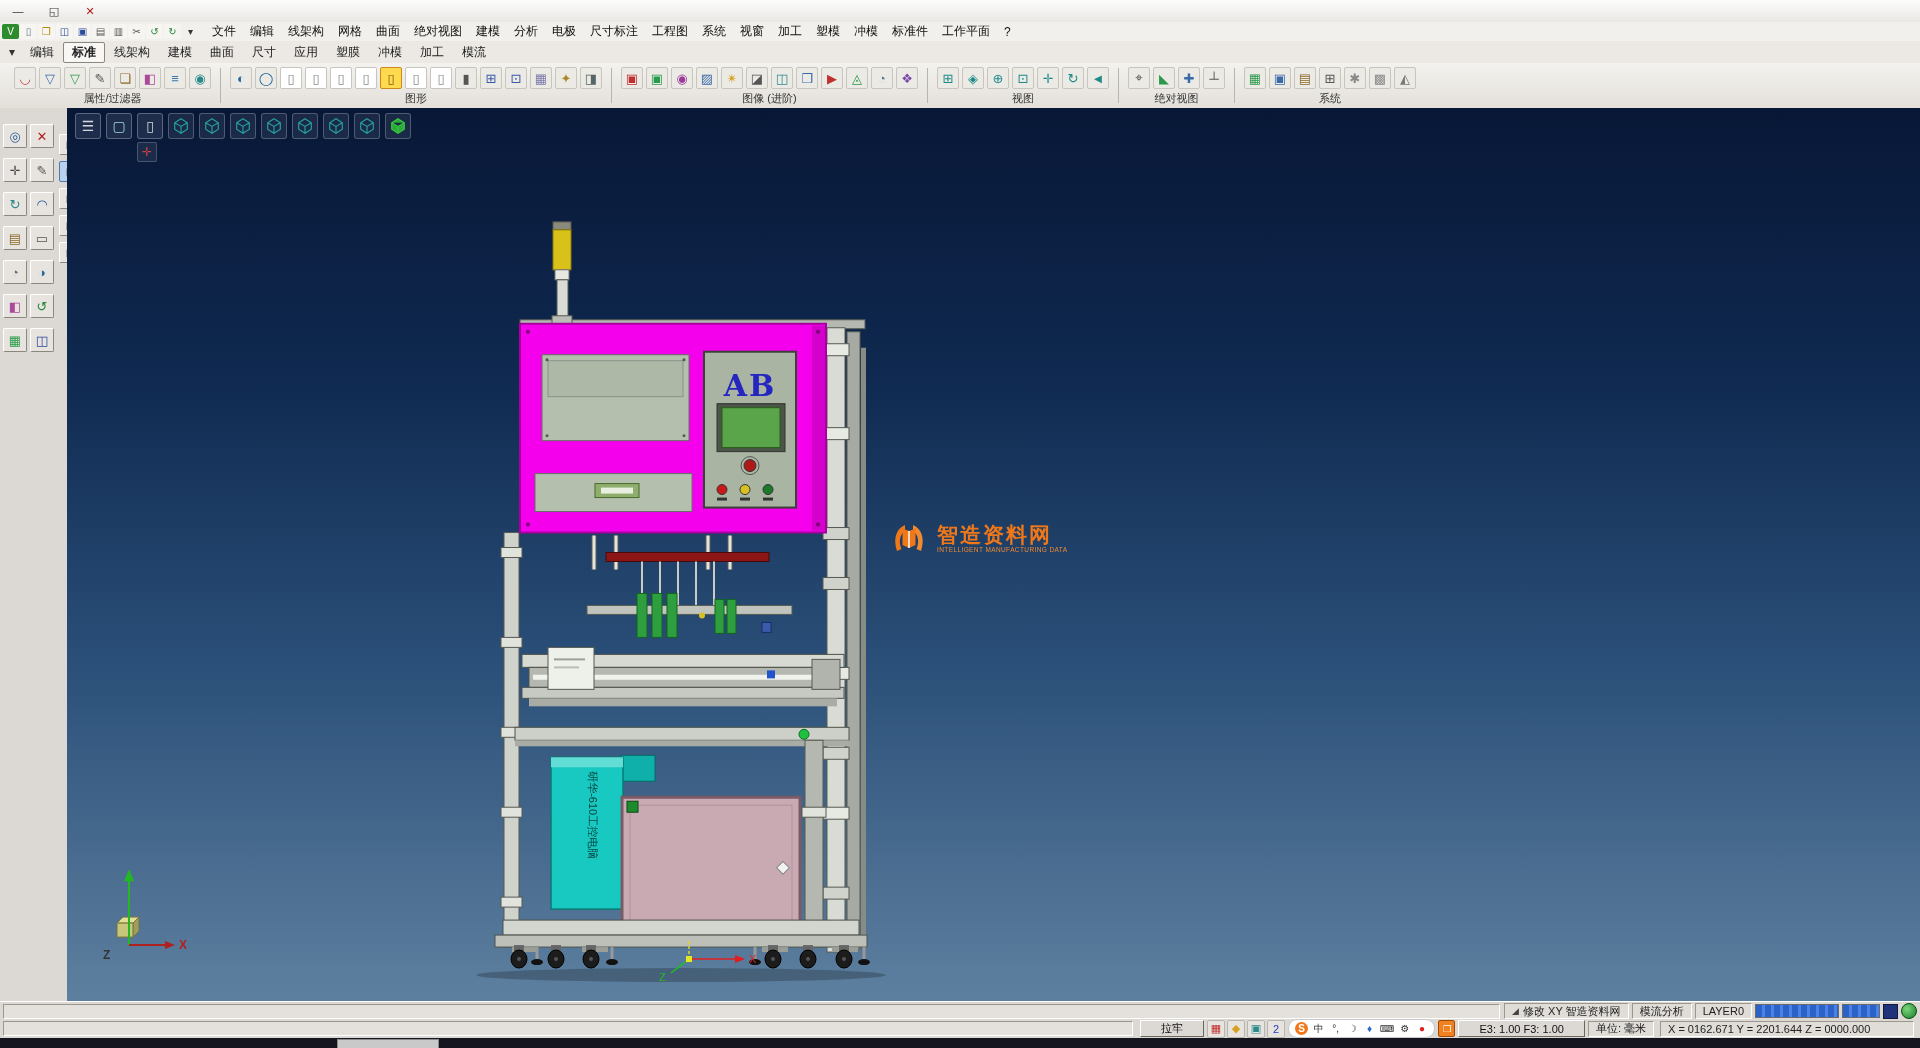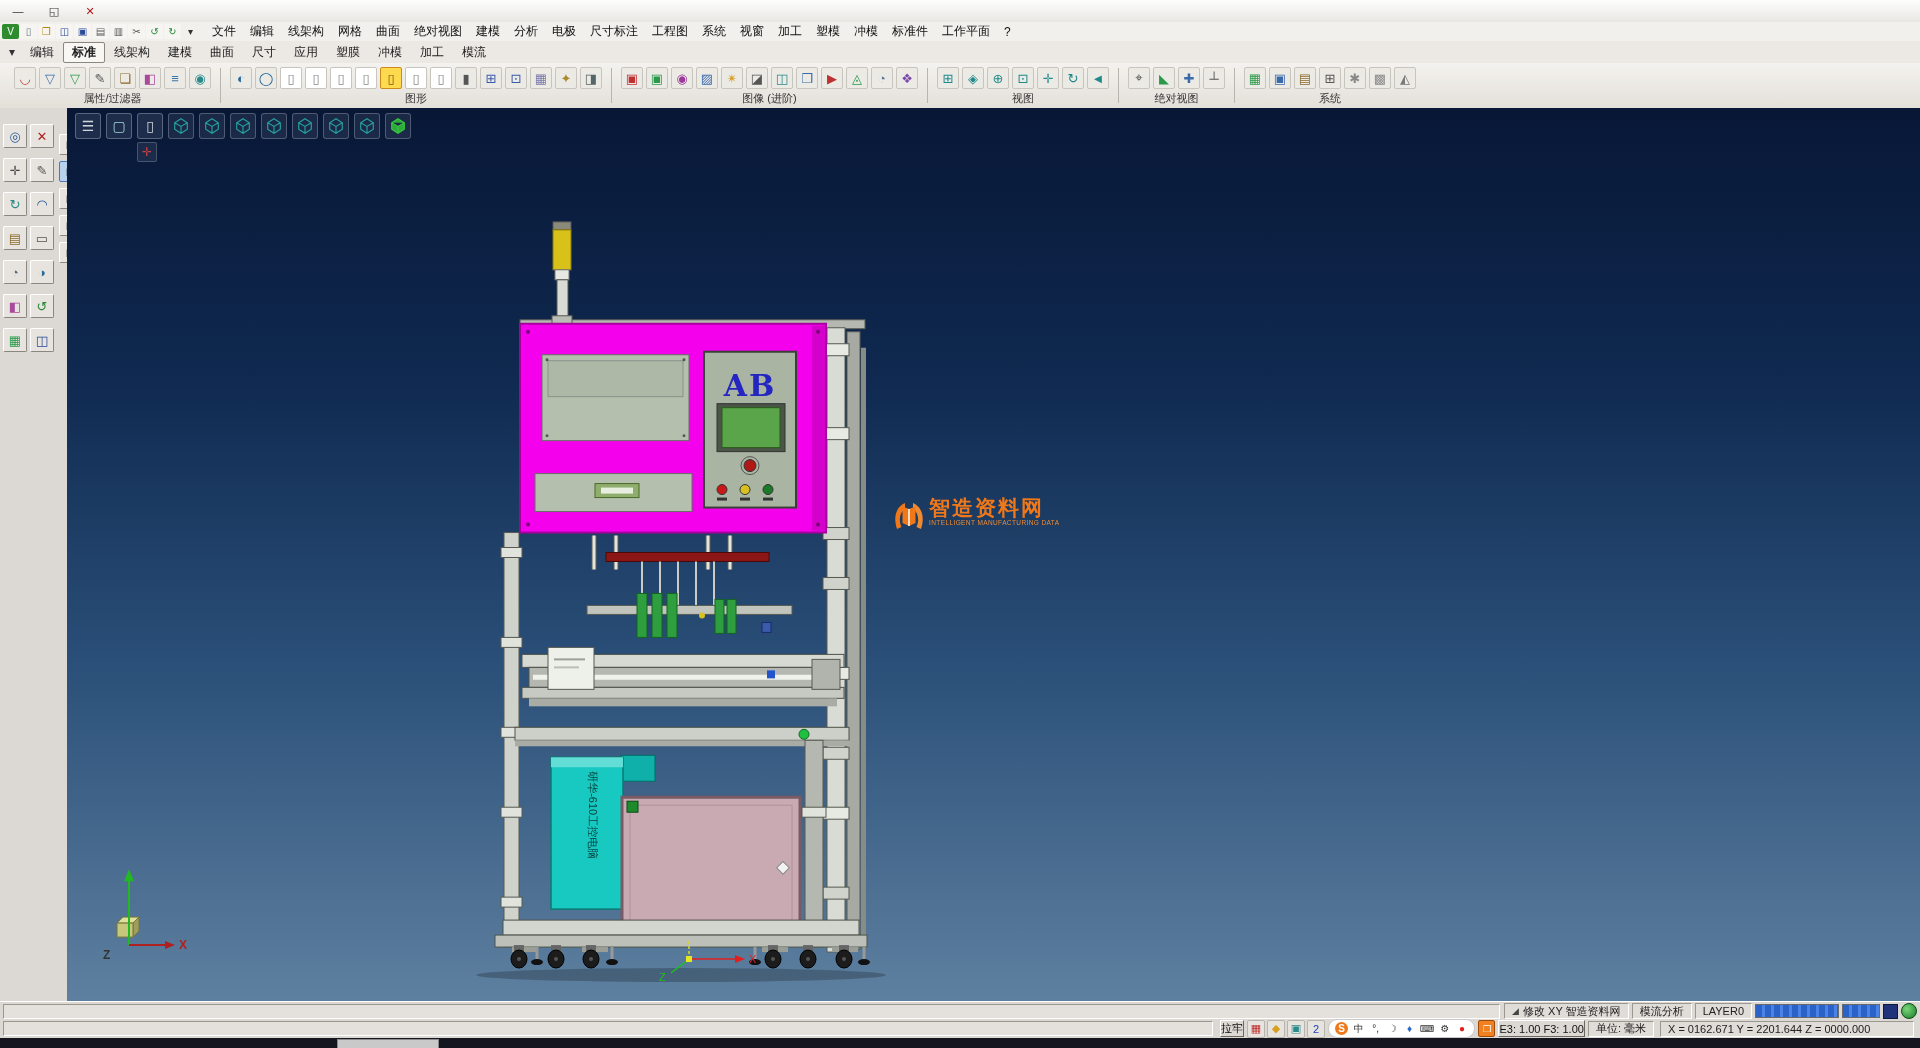--- a/index.html
+++ b/index.html
@@ -52,34 +52,34 @@
     background:rgba(190,200,210,.12);border:1px solid rgba(200,210,220,.35);border-radius:3px;}
   .cubebtn{width:24px;height:24px;display:flex;align-items:center;justify-content:center;
     background:rgba(190,200,210,.10);border:1px solid rgba(200,210,220,.3);border-radius:3px;}
   .cubebtn svg{width:18px;height:18px;display:block;}
   .cubebtn svg path{stroke:currentColor;stroke-width:1.3;fill:none;}
   .cubebtn.cube-filled svg path{fill:currentColor;fill-opacity:.8;}
   .ucsbtn{position:absolute;left:70px;top:34px;width:18px;height:18px;display:flex;align-items:center;justify-content:center;
     color:#d04040;font-size:12px;background:rgba(190,200,210,.10);border:1px solid rgba(200,210,220,.25);border-radius:2px;z-index:3;}
   .scene{position:absolute;inset:0;width:100%;height:100%;display:block;}
   
-  .watermark{position:absolute;left:822px;top:388px;display:flex;align-items:flex-start;gap:0;z-index:2;}
+  .watermark{position:absolute;left:822px;top:410px;display:flex;align-items:center;gap:8px;z-index:2;}
   .wm-text{display:flex;flex-direction:column;line-height:1.1;}
   .wm-title{color:#f07818;font-size:21px;font-weight:bold;letter-spacing:2px;}
   .wm-sub{color:#f08a30;font-size:6.5px;letter-spacing:.4px;}
   
   .statusA{position:absolute;left:0;right:0;top:1001px;height:18px;background:#dcd9d4;border-top:1px solid #fff;
     display:flex;align-items:center;padding:0 3px;}
   .statusB{position:absolute;left:0;right:0;top:1019px;height:19px;background:#dcd9d4;
     display:flex;align-items:center;padding:0 3px;gap:3px;}
   .sfield{flex:1;height:13px;border:1px solid;border-color:#9a978f #fff #fff #9a978f;background:#e4e1dc;margin-right:4px;}
   .cell{border:1px solid;border-color:#9a978f #fff #fff #9a978f;padding:0 7px;height:14px;display:flex;align-items:center;
     font-size:11px;color:#222;margin-right:3px;white-space:nowrap;background:#e0ddd8;}
   .cell .hicon{color:#444;margin-right:4px;font-size:9px;}
-  .raised{border:1px solid;border-color:#fff #6a675f #6a675f #fff;background:#dcd9d4;padding:0 0;height:15px;
+  .raised{border:1px solid;border-color:#fff #6a675f #6a675f #fff;background:#dcd9d4;padding:0 20px;height:15px;
     display:flex;align-items:center;font-size:11px;color:#111;white-space:nowrap;}
   .bicon{width:16px;height:16px;display:flex;align-items:center;justify-content:center;font-size:11px;
     background:#e7e4df;border:1px solid #b8b5af;border-radius:2px;}
   .bluebar{height:12px;border:1px solid #6a6a6a;background:repeating-linear-gradient(90deg,#2a62c8 0 6px,#4a82e8 6px 9px);margin-right:3px;}
   .bar1{width:82px;} .bar2{width:36px;}
   .traysq{width:13px;height:13px;background:#20337a;border:1px solid #101a40;margin-right:3px;}
   .nettray{width:14px;height:14px;border-radius:50%;background:radial-gradient(circle at 35% 35%,#7ad87a,#1a7a2a);border:1px solid #0a4a12;}
   .sogou{display:flex;align-items:center;background:#fff;border:1px solid #c8c8c8;border-radius:9px;height:17px;padding:0 6px;gap:4px;}
   .sg{min-width:13px;height:13px;display:flex;align-items:center;justify-content:center;font-size:10px;color:#333;}
   .sg.round{border-radius:50%;font-weight:bold;width:13px;}

